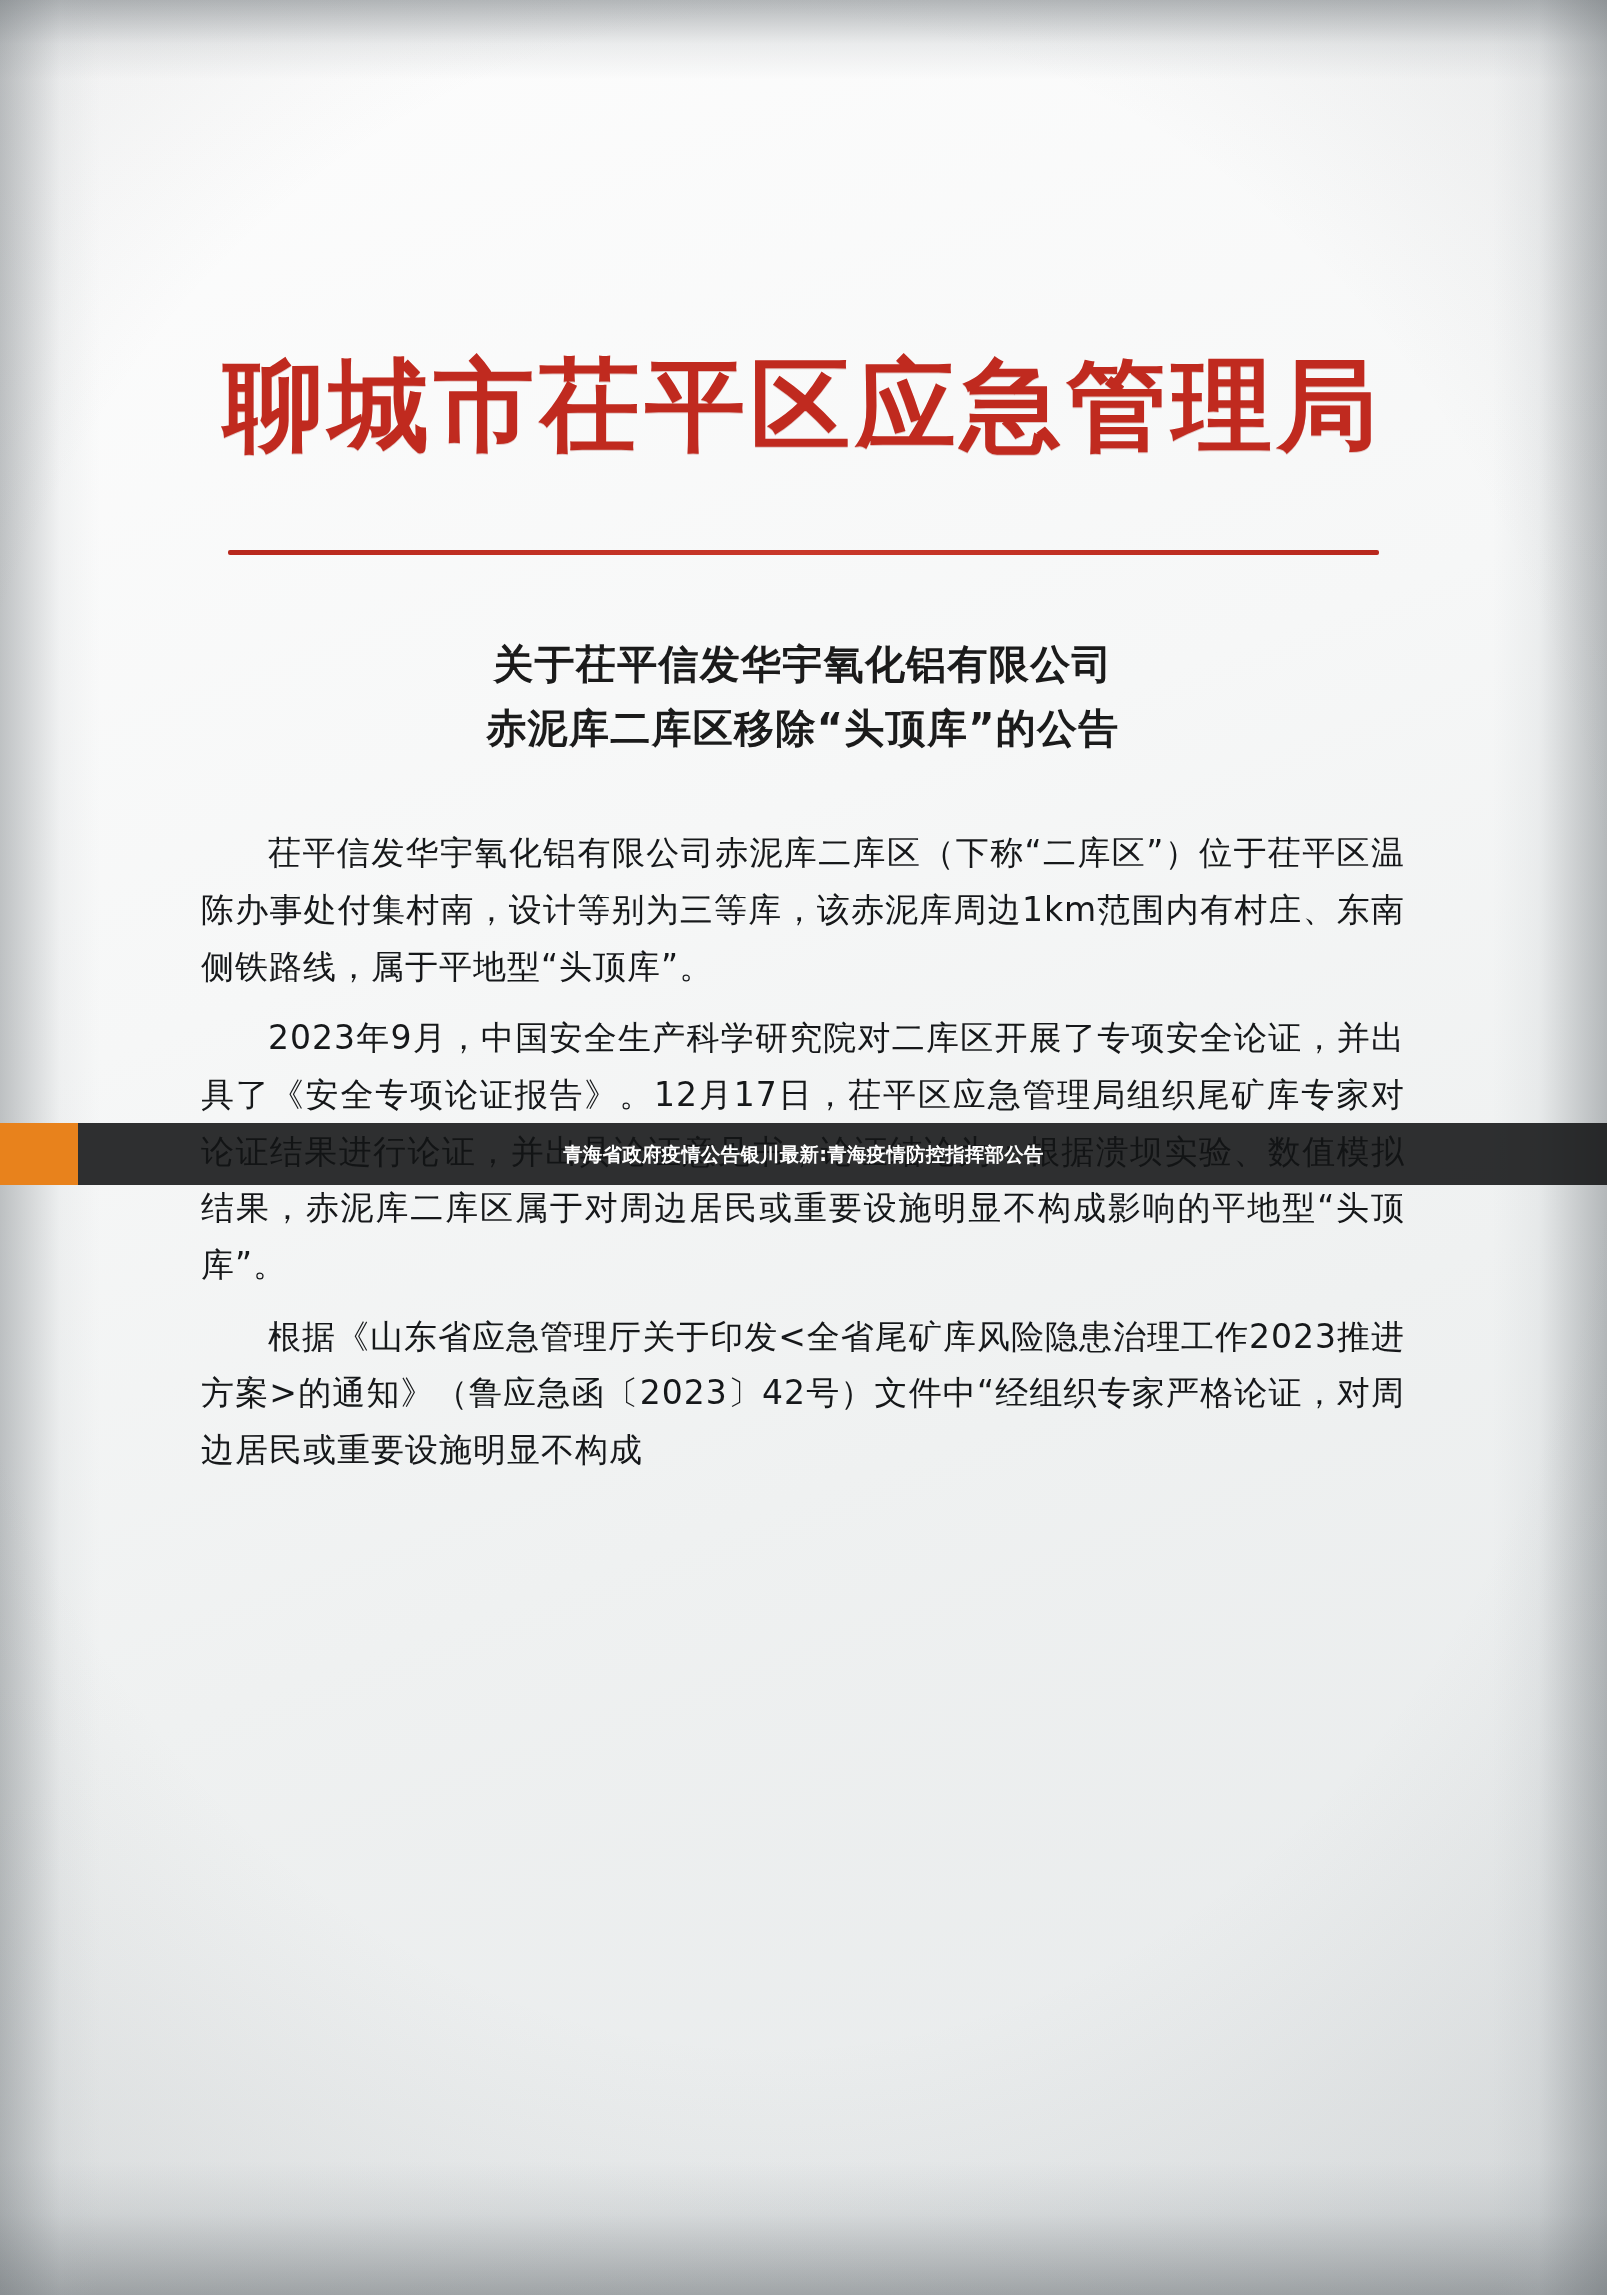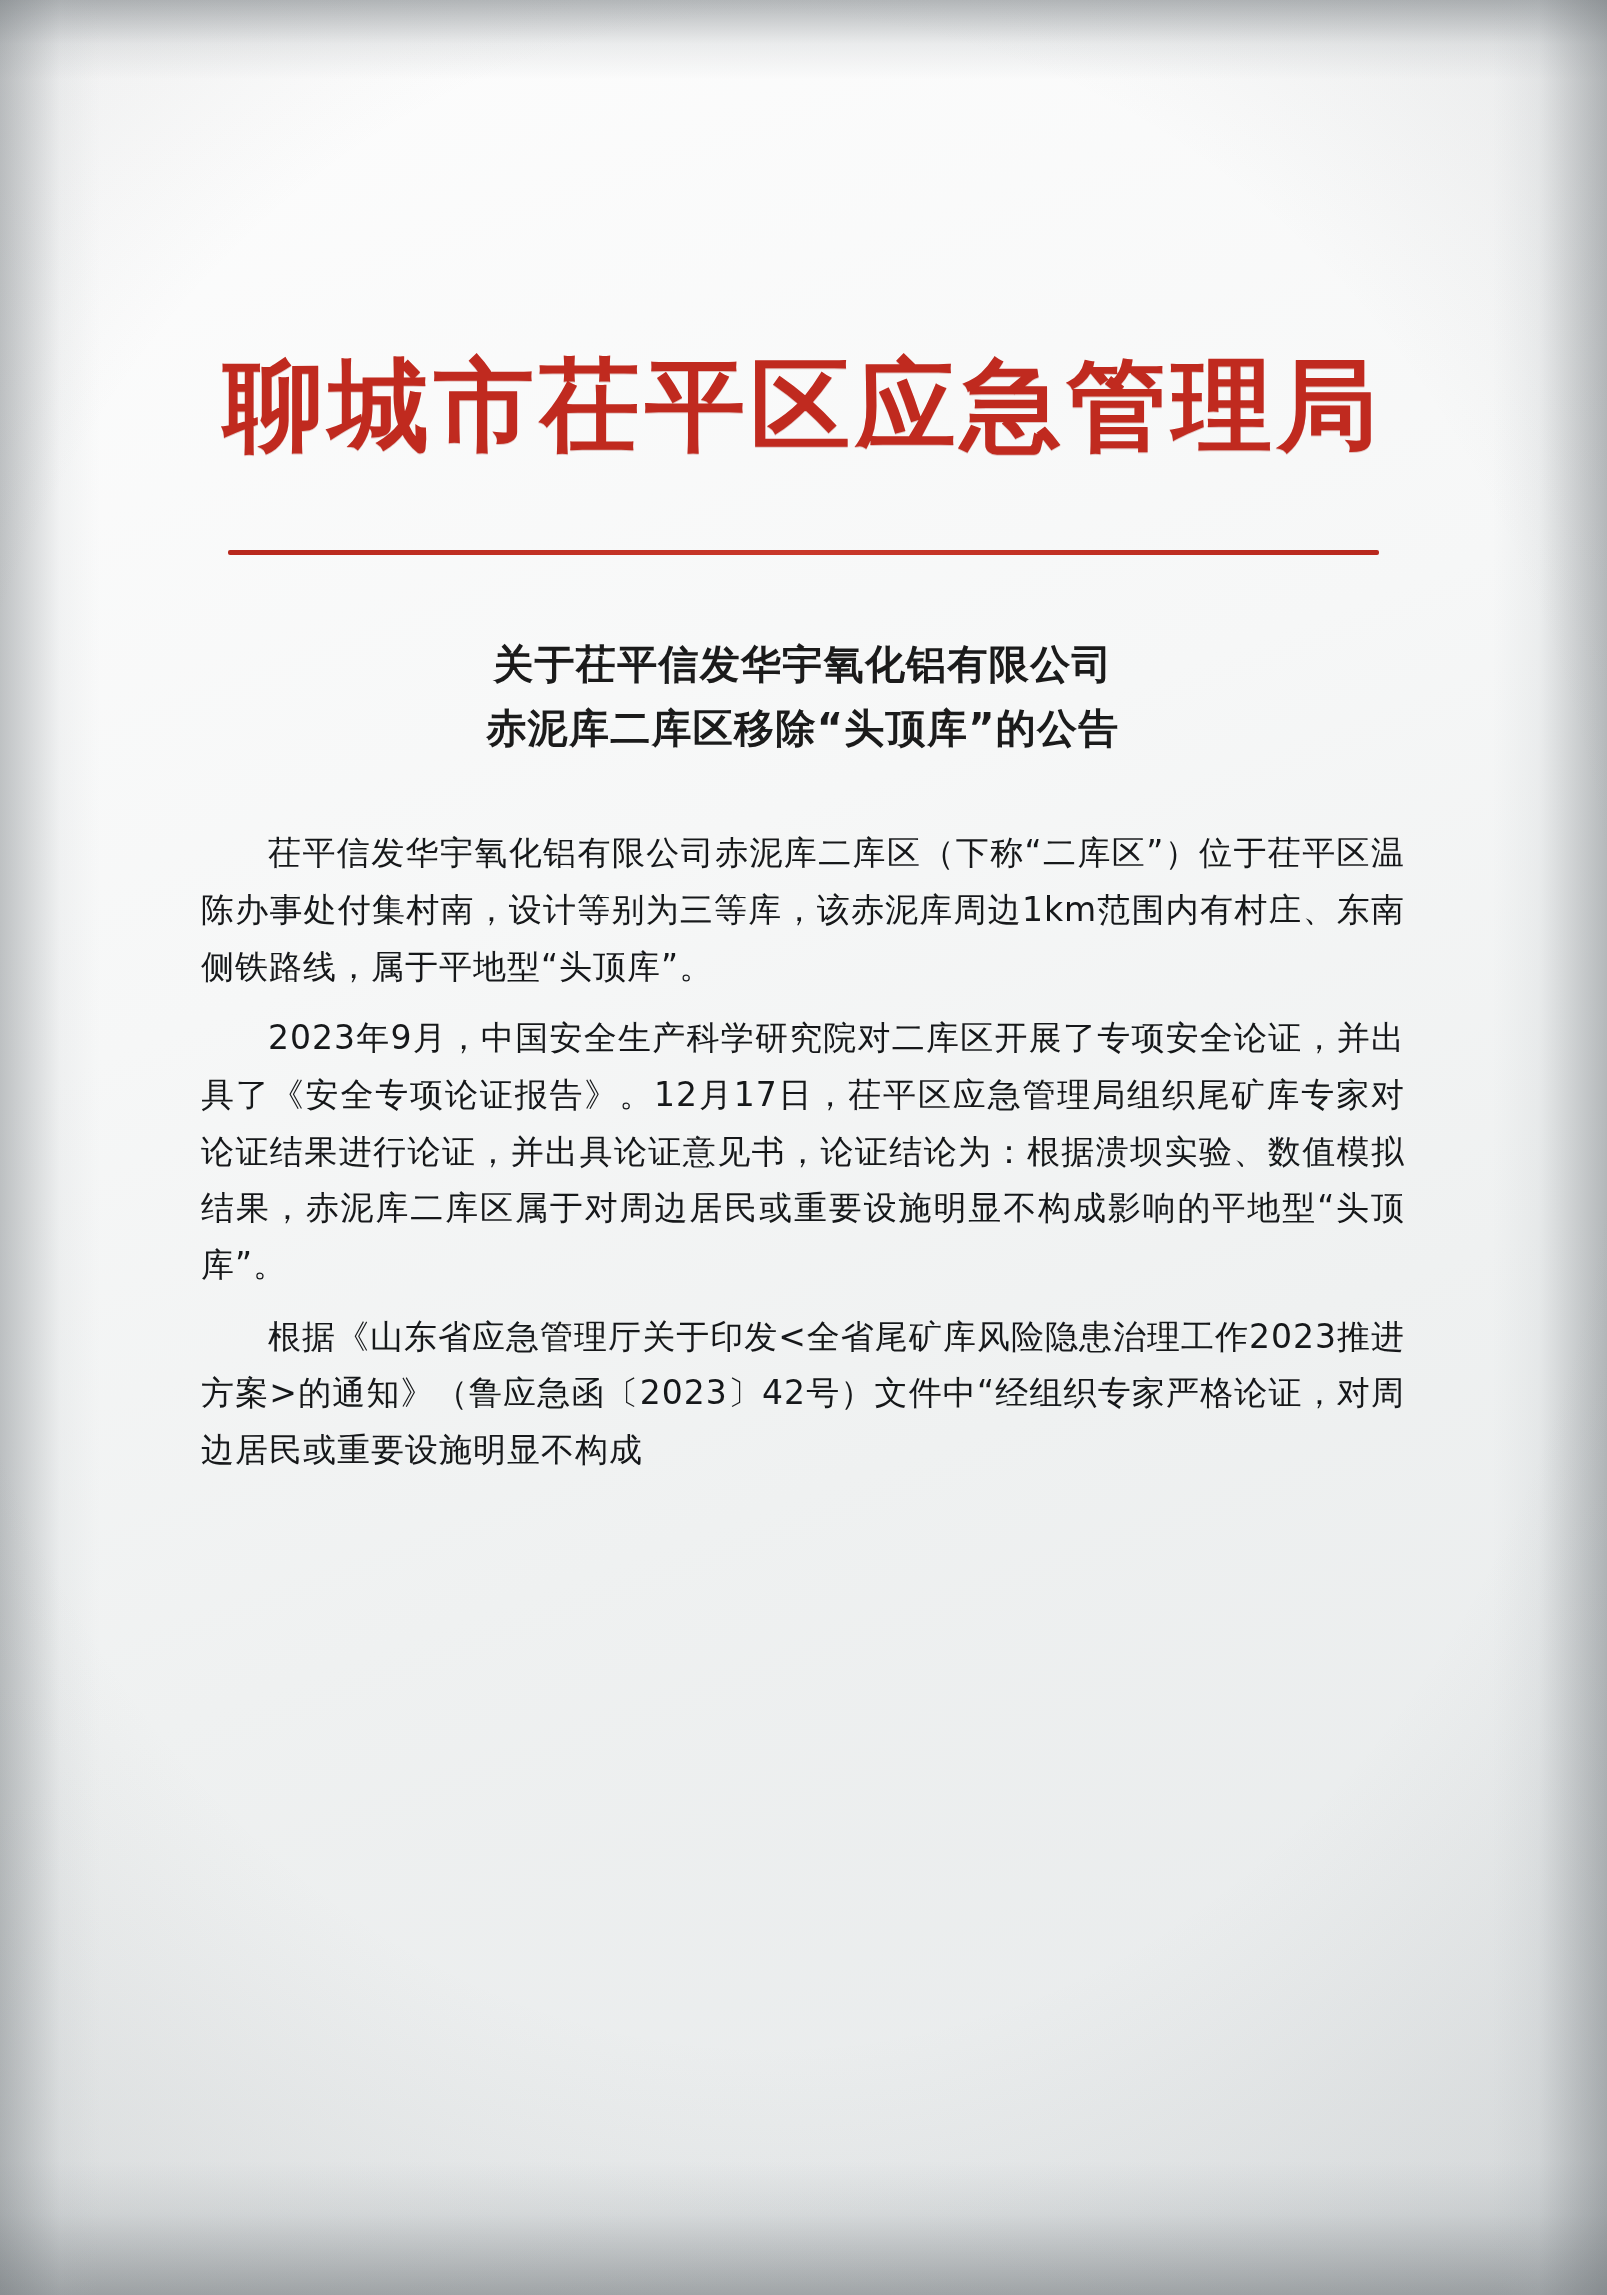--- a/index.html
+++ b/index.html
@@ -165,14 +165,18 @@
 
     </div>
 
     <div class="edge-top"></div>
     <div class="edge-bottom"></div>
     <div class="edge-left"></div>
     <div class="edge-right"></div>
     <div class="vignette"></div>
   </div>
 
+  <div class="caption-bar">
+    <div class="caption-accent"></div>
+    <div class="caption-text">青海省政府疫情公告银川最新:青海疫情防控指挥部公告</div>
+  </div>
 </div>
 
 
 </body></html>

